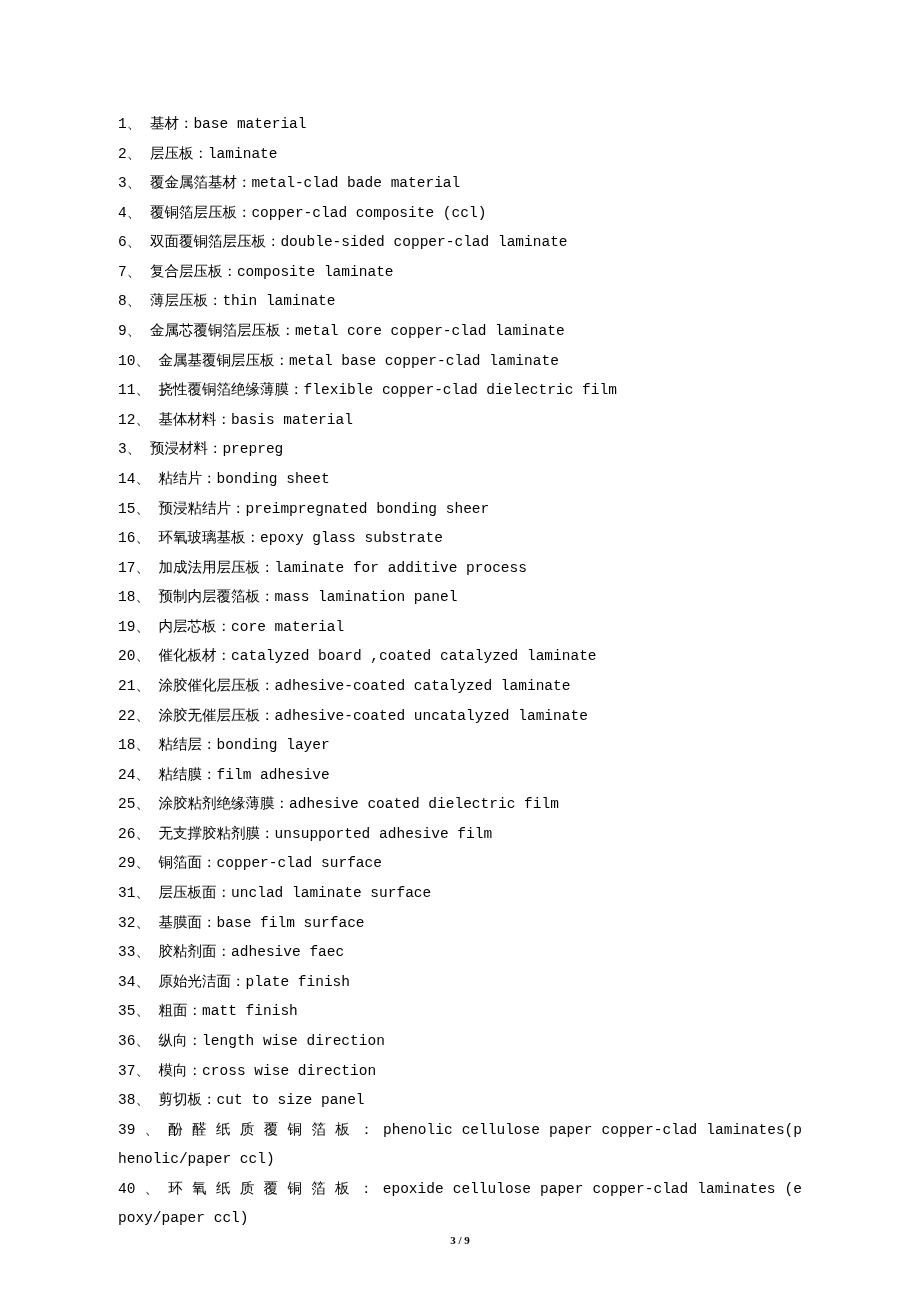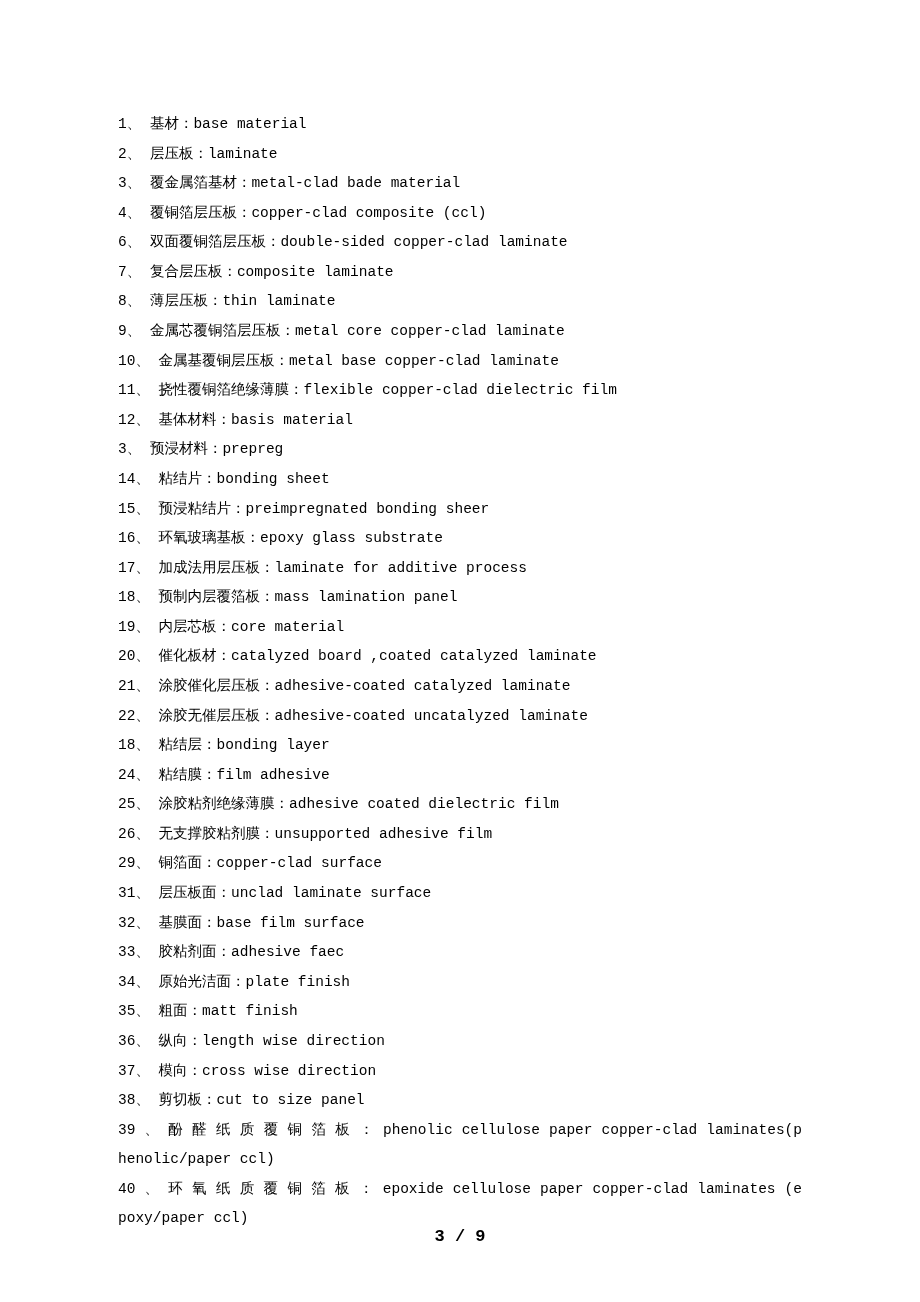--- a/index.html
+++ b/index.html
@@ -28,24 +28,24 @@
   .entry.justify {
     text-align: justify;
     text-align-last: left;
   }
   .footer {
     position: absolute;
     bottom: 56px;
     left: 0;
     width: 100%;
     text-align: center;
-    font-size: 17px;
+    font-size: 11px;
     font-weight: bold;
     color: #000;
-    font-family: Liberation Mono, monospace;
+    font-family: Liberation Serif, serif;
   }
 </style>
 </head>
 <body>
 
 <div class="page">
   <div class="content">
       <div class="entry"><span class="num">1、 </span><span class="zh">基材：</span><span class="en">base material</span></div>
       <div class="entry"><span class="num">2、 </span><span class="zh">层压板：</span><span class="en">laminate</span></div>
       <div class="entry"><span class="num">3、 </span><span class="zh">覆金属箔基材：</span><span class="en">metal-clad bade material</span></div>

